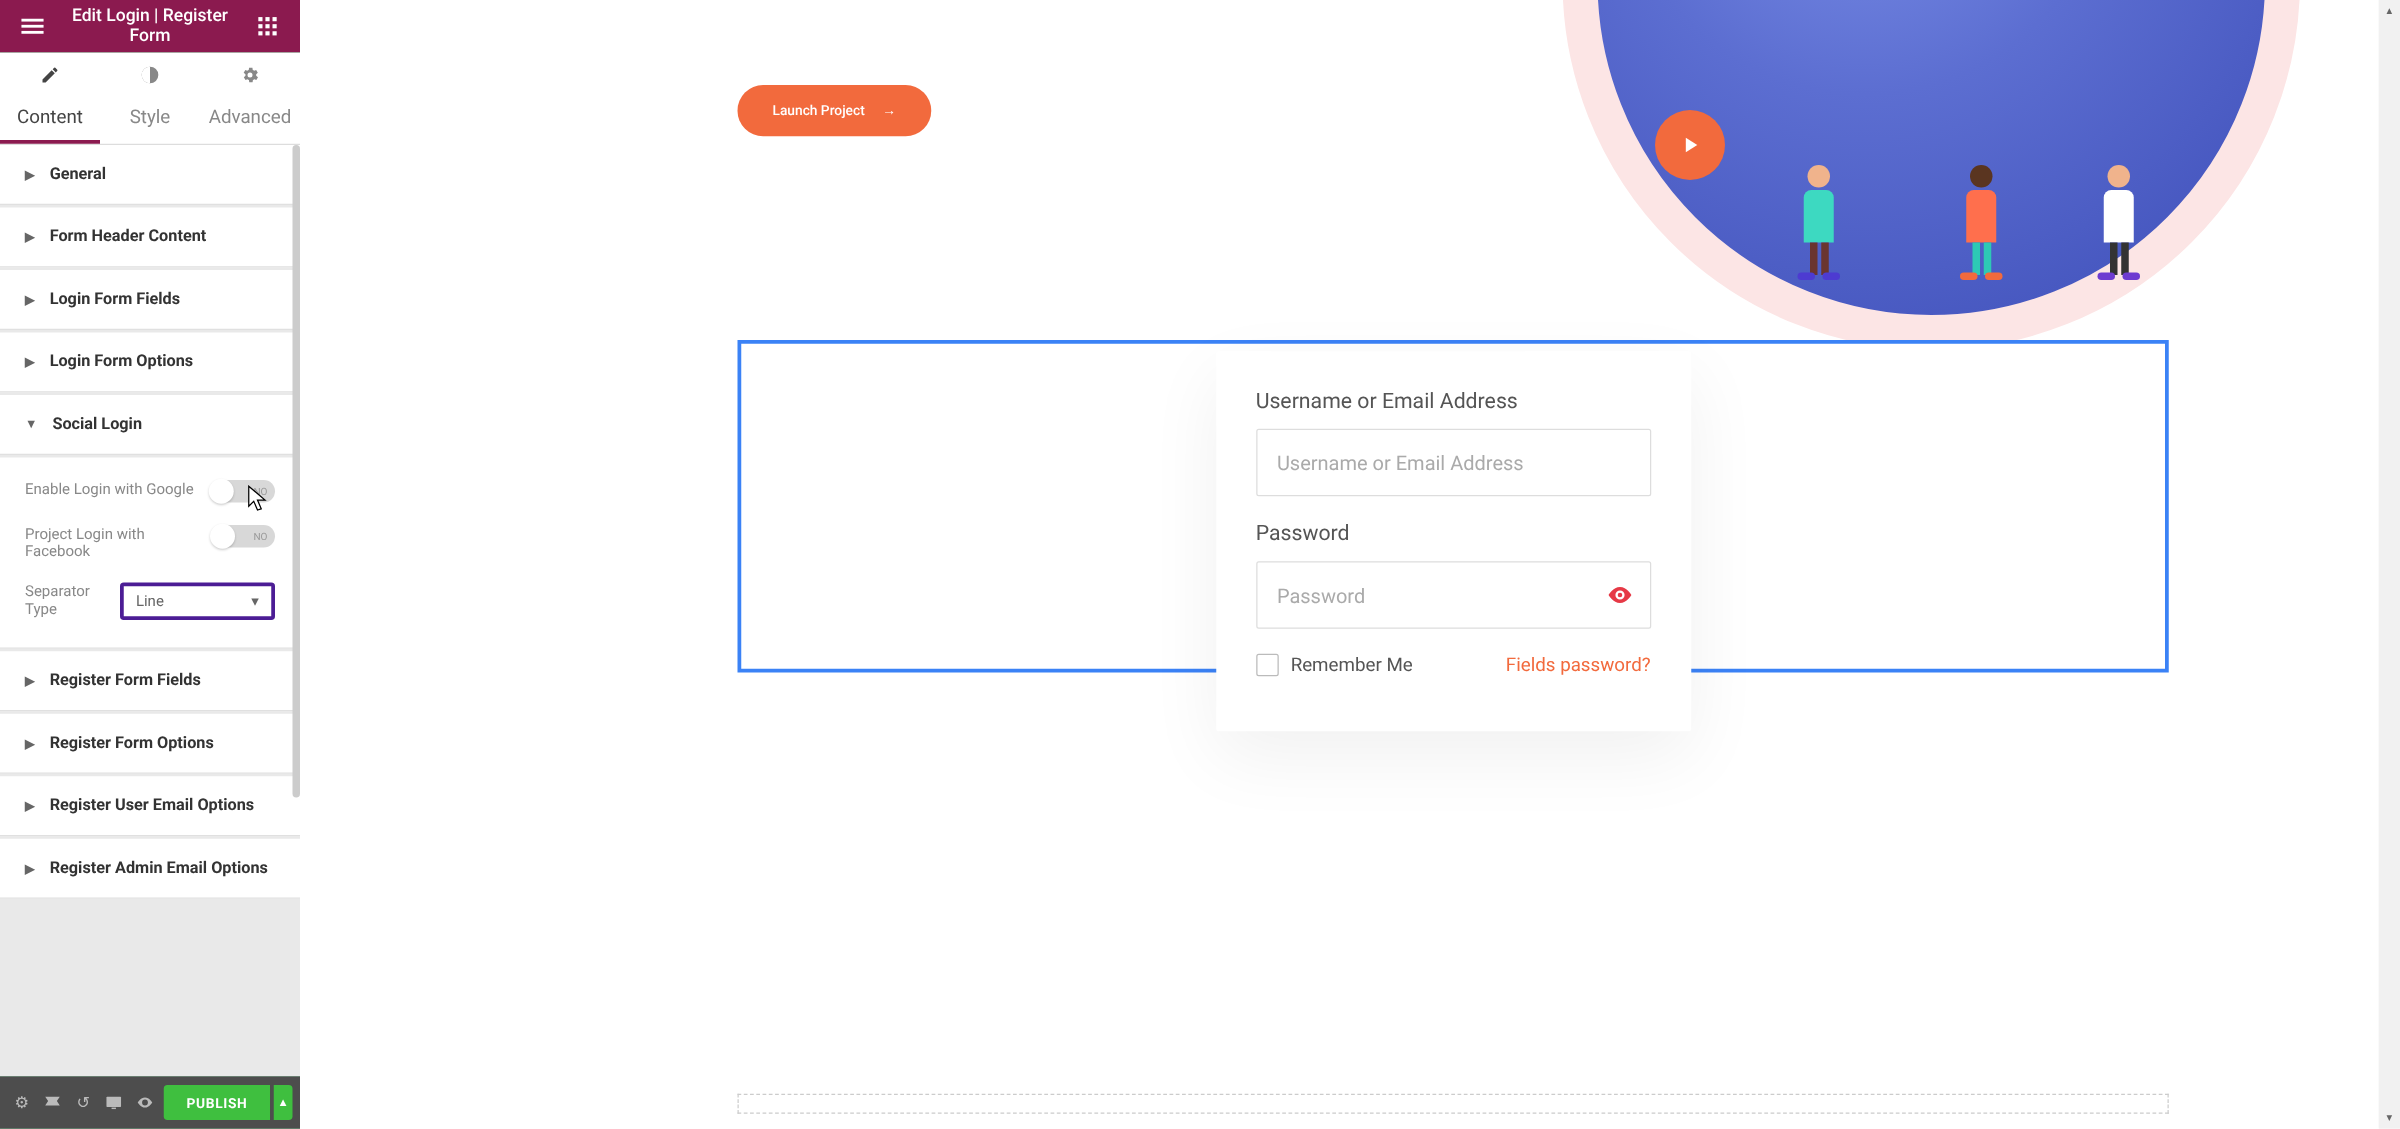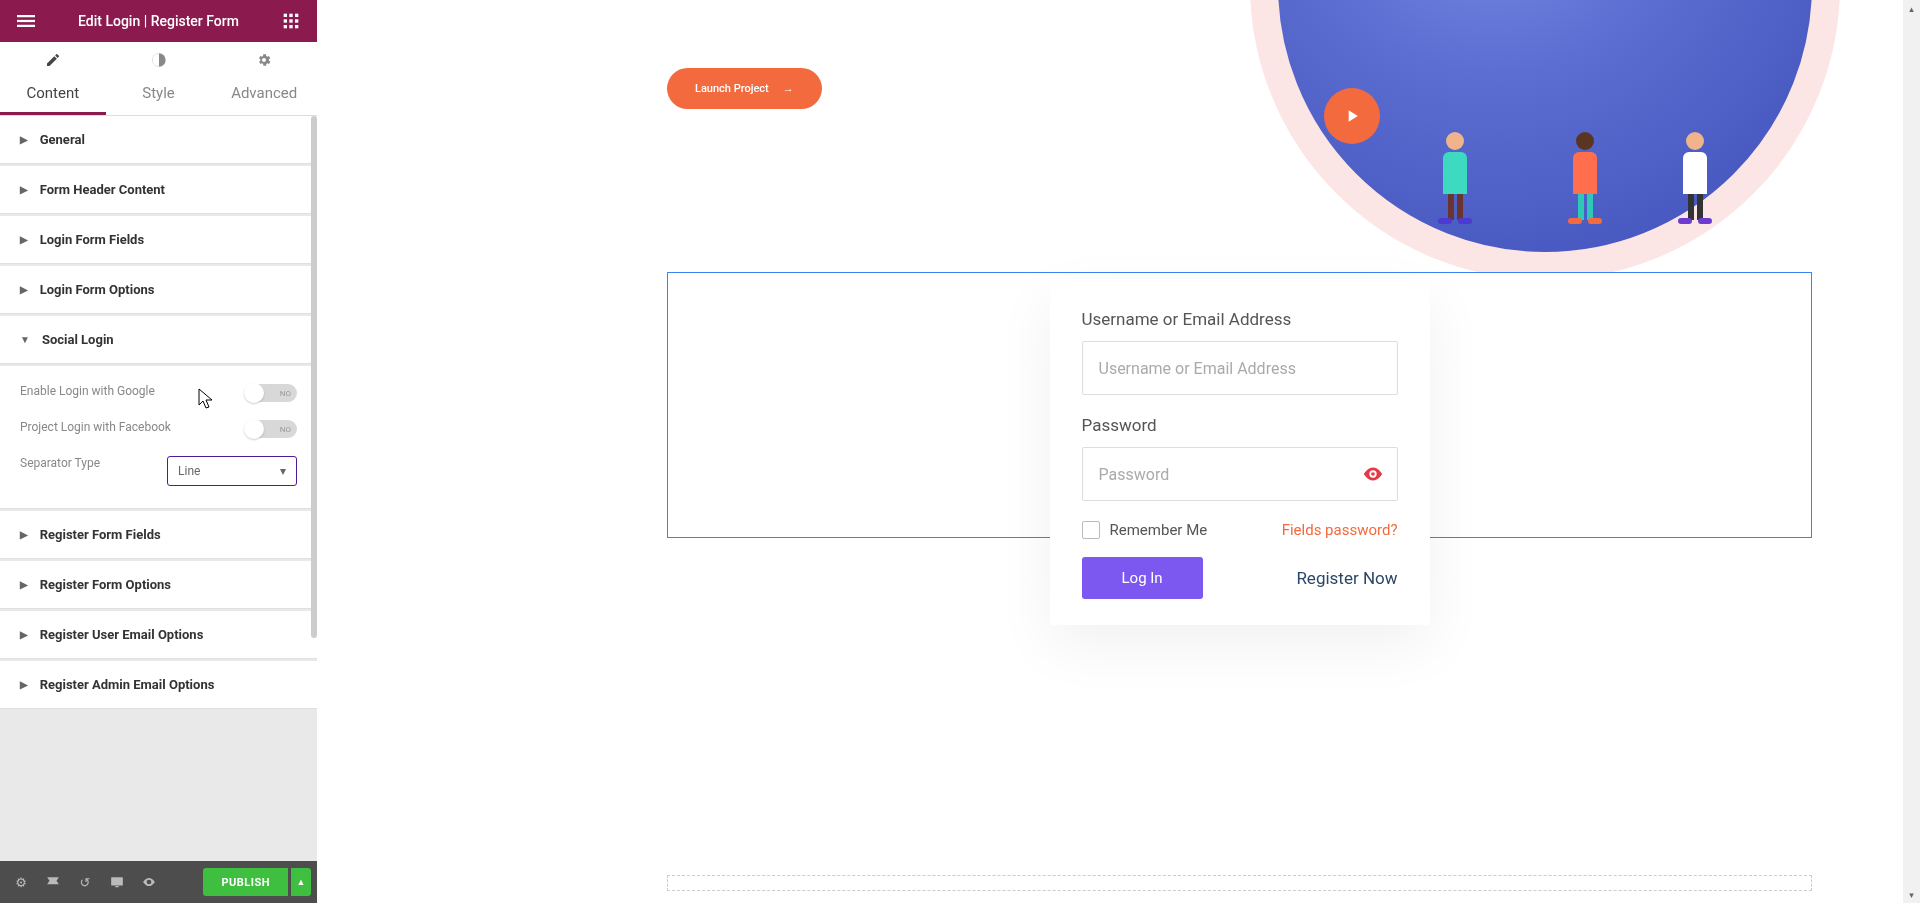--- a/index.html
+++ b/index.html
@@ -1,56 +1,56 @@
 <!DOCTYPE html>
 <html><head>
 <meta charset="utf-8">
 <style>
 *{box-sizing:border-box;margin:0;padding:0;font-family:-apple-system,BlinkMacSystemFont,"Segoe UI",Roboto,Helvetica,Arial,sans-serif}
 body{display:flex;width:1920px;height:903px;overflow:hidden;background:#fff}
-.sidebar{width:317px;background:#15803d;display:flex;flex-direction:column;position:relative}
+.sidebar{width:240px;background:#15803d;display:flex;flex-direction:column;position:relative}
 .sidebar-head{background:#8b1a4f;color:#fff;display:flex;align-items:center;height:42px;padding:0 10px}
 .menu-icon{width:32px;display:flex;align-items:center;justify-content:center;cursor:pointer}
 .sidebar-title{flex:1;text-align:center;font-size:14px;font-weight:500}
 .apps-icon{width:32px;display:flex;align-items:center;justify-content:center;cursor:pointer}
 .tabs{display:flex;background:#fff;border-bottom:1px solid #ddd}
 .tab{flex:1;text-align:center;padding:10px 0;font-size:15px;color:#888;cursor:pointer;display:flex;flex-direction:column;align-items:center;gap:16px}
 .tab.active{color:#444;border-bottom:3px solid #8b1a4f}
 .tab svg{width:16px;height:16px}
 .panel-body{flex:1;overflow-y:auto;background:#e9e9e9}
 .accordion{background:#fff;border-bottom:1px solid #e0e0e0;padding:16px 20px;font-size:13px;font-weight:700;color:#333;cursor:pointer;display:flex;align-items:center;gap:12px;margin-bottom:2px}
 .accordion .caret{font-size:10px;color:#666}
 .accordion-open{background:#fff}
 .social-body{background:#fff;padding:18px 20px 22px;border-bottom:1px solid #e0e0e0;margin-bottom:2px}
 .control-row{display:flex;align-items:flex-start;justify-content:space-between;margin-bottom:18px;font-size:12px;color:#888}
 .control-row:last-child{margin-bottom:0}
 .toggle{width:52px;height:18px;border-radius:12px;background:#d8d8d8;position:relative;display:flex;align-items:center;justify-content:flex-end;padding:0 6px;font-size:8px;color:#999;cursor:pointer}
 .toggle::before{content:"";width:20px;height:20px;background:#fff;border-radius:50%;position:absolute;left:-1px;top:-1px;box-shadow:0 1px 2px rgba(0,0,0,.2)}
-.select{width:130px;height:30px;border:1px solid #4c1d95;border-radius:3px;background:#fff;display:flex;align-items:center;justify-content:space-between;padding:0 10px;font-size:12px;color:#666;cursor:pointer}
+.select{width:130px;height:30px;border:3px solid #4c1d95;border-radius:3px;background:#fff;display:flex;align-items:center;justify-content:space-between;padding:0 10px;font-size:12px;color:#666;cursor:pointer}
 .publish-bar{height:42px;background:#4d4d4d;display:flex;align-items:center;padding:0 6px;gap:2px}
 .pb-icon{width:30px;height:30px;display:flex;align-items:center;justify-content:center;color:#bbb;cursor:pointer;font-size:13px}
 .pb-spacer{flex:1}
 .publish-btn{background:#3fbf3f;color:#fff;height:28px;padding:0 18px;border-radius:3px 0 0 3px;font-size:11px;font-weight:700;letter-spacing:.5px;display:flex;align-items:center;cursor:pointer}
 .publish-dd{background:#3fbf3f;width:20px;height:28px;border-radius:0 3px 3px 0;display:flex;align-items:center;justify-content:center;color:#fff;margin-left:1px;cursor:pointer;font-size:9px}
 .collapse-handle{position:absolute;right:-14px;top:360px;width:14px;height:60px;background:#e0e0e0;border-radius:0 4px 4px 0;display:flex;align-items:center;justify-content:center;color:#888;font-size:10px;cursor:pointer}
 .canvas{flex:1;position:relative;background:#fff;overflow:hidden}
 .hero-circle{position:absolute;top:-310px;right:80px;width:590px;height:590px;border-radius:50%;background:radial-gradient(circle at 40% 30%,#7b8fe8 0%,#5c6ed1 40%,#3d4db8 100%);border:28px solid #fce5e5}
 .person{position:absolute;bottom:28px}
 .p1{left:160px}
 .p2{left:290px}
 .p3{left:400px}
 .head{width:18px;height:18px;border-radius:50%;background:#f0b38c;margin:0 auto}
 .body1{width:24px;height:42px;background:#3dd9c1;margin:2px auto 0;border-radius:6px 6px 0 0}
 .legs{display:flex;justify-content:center;gap:3px}
 .leg{width:6px;height:26px;background:#6a3530}
 .shoe{width:14px;height:6px;background:#4d3bd1;border-radius:3px;margin-top:-2px}
 .play-btn{position:absolute;top:88px;right:540px;width:56px;height:56px;border-radius:50%;background:#f26a3d;display:flex;align-items:center;justify-content:center;color:#fff;cursor:pointer;z-index:5}
 .launch-btn{position:absolute;top:68px;left:350px;background:#f26a3d;color:#fff;padding:14px 28px;border-radius:30px;font-size:11px;font-weight:500;display:flex;align-items:center;gap:14px;cursor:pointer}
 .launch-btn::after{content:"→";font-weight:700}
-.form-section{position:absolute;top:272px;left:350px;width:1145px;height:266px;border:1px solid #3b82f6;background:#fff}
+.form-section{position:absolute;top:272px;left:350px;width:1145px;height:266px;border:3px solid #3b82f6;background:#fff}
 .form-card{position:absolute;left:50%;transform:translateX(-50%);top:6px;width:380px;background:#fff;box-shadow:0 20px 60px rgba(0,0,0,.06);padding:30px 32px 26px;border-radius:2px}
 .form-label{font-size:17px;color:#555;margin-bottom:12px}
 .form-input{width:100%;height:54px;border:1px solid #ddd;border-radius:2px;padding:0 16px;font-size:16px;color:#333;margin-bottom:20px}
 .form-input::placeholder{color:#aaa}
 .pw-wrap{position:relative}
 .eye-icon{position:absolute;right:14px;top:16px;color:#e63946;cursor:pointer}
 .form-row{display:flex;align-items:center;justify-content:space-between;margin-bottom:18px}
 .remember{display:flex;align-items:center;gap:10px;font-size:15px;color:#555}
 .checkbox{width:18px;height:18px;border:1px solid #bbb;border-radius:2px;cursor:pointer}
 .forgot{color:#f26a3d;font-size:15px;cursor:pointer}
@@ -266,24 +266,20 @@
               <circle cx="12" cy="12" r="2"></circle>
             </svg></span>
       </div>
       <div class="form-row">
         <label class="remember">
             <span class="checkbox"></span>
             <span>Remember Me</span>
           </label>
         <span class="forgot">Fields password?</span>
       </div>
-      <div class="action-row">
-        <div class="login-btn">Log In</div>
-        <span class="register-link">Register Now</span>
-      </div>
     </div>
   </div>
 
   <div class="dashed-section"></div>
 
   <div class="main-scroll">
     <div class="ms-btn">▴</div>
     <div class="ms-track"></div>
     <div class="ms-btn">▾</div>
   </div>

